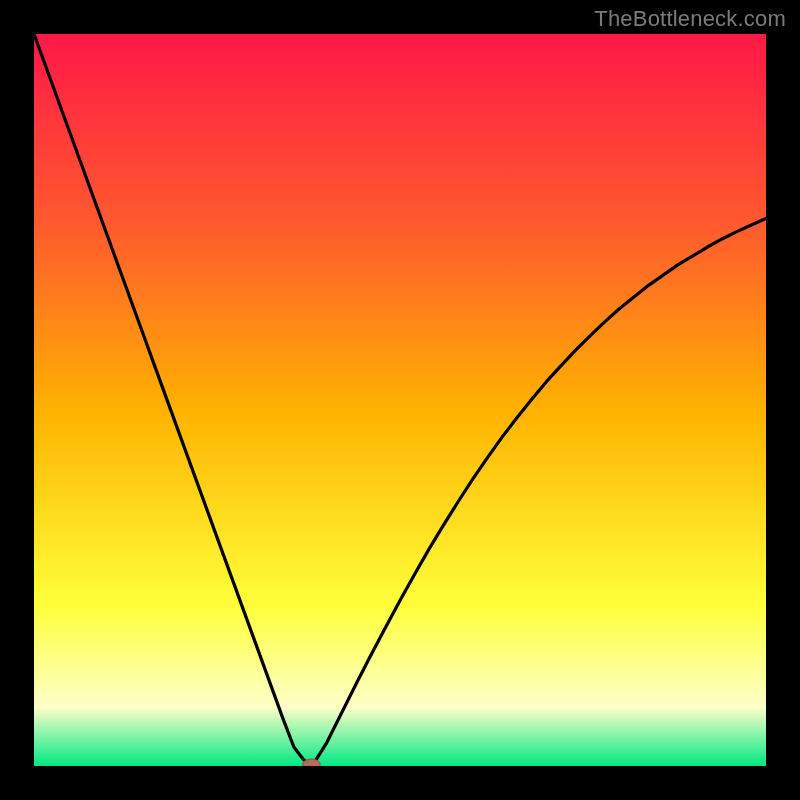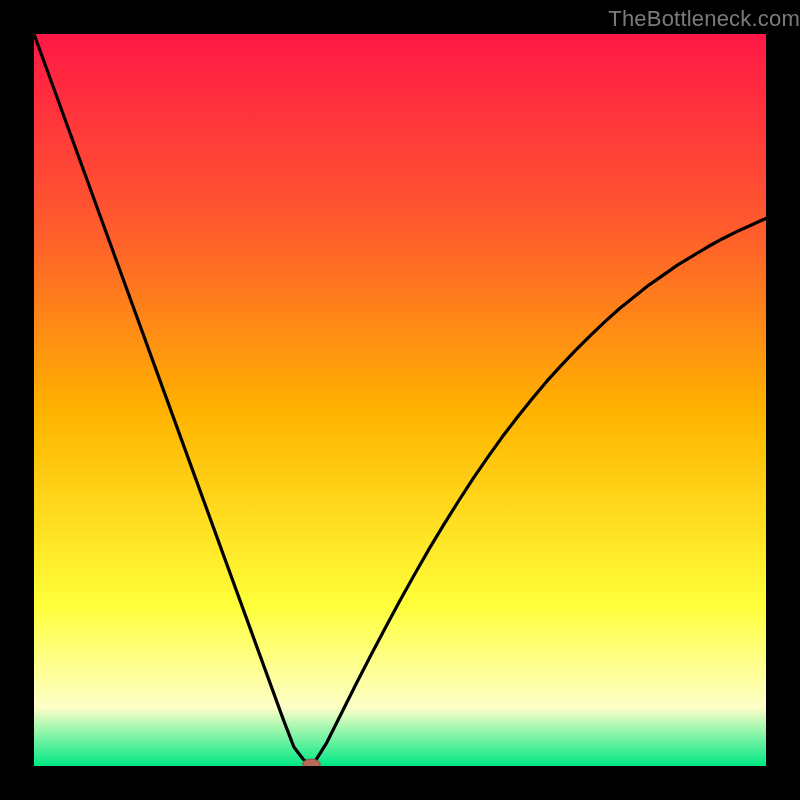--- a/index.html
+++ b/index.html
@@ -20,21 +20,21 @@
   .plot-area {
     position: absolute;
     left: 34px;
     top: 34px;
     width: 732px;
     height: 732px;
   }
   .attribution {
     position: absolute;
     top: 6px;
-    right: 0;
+    right: 14px;
     color: #7b7b7b;
     font-size: 22px;
     font-weight: 500;
     letter-spacing: 0.2px;
   }
   svg {
     display: block;
   }
 </style>
 </head>

